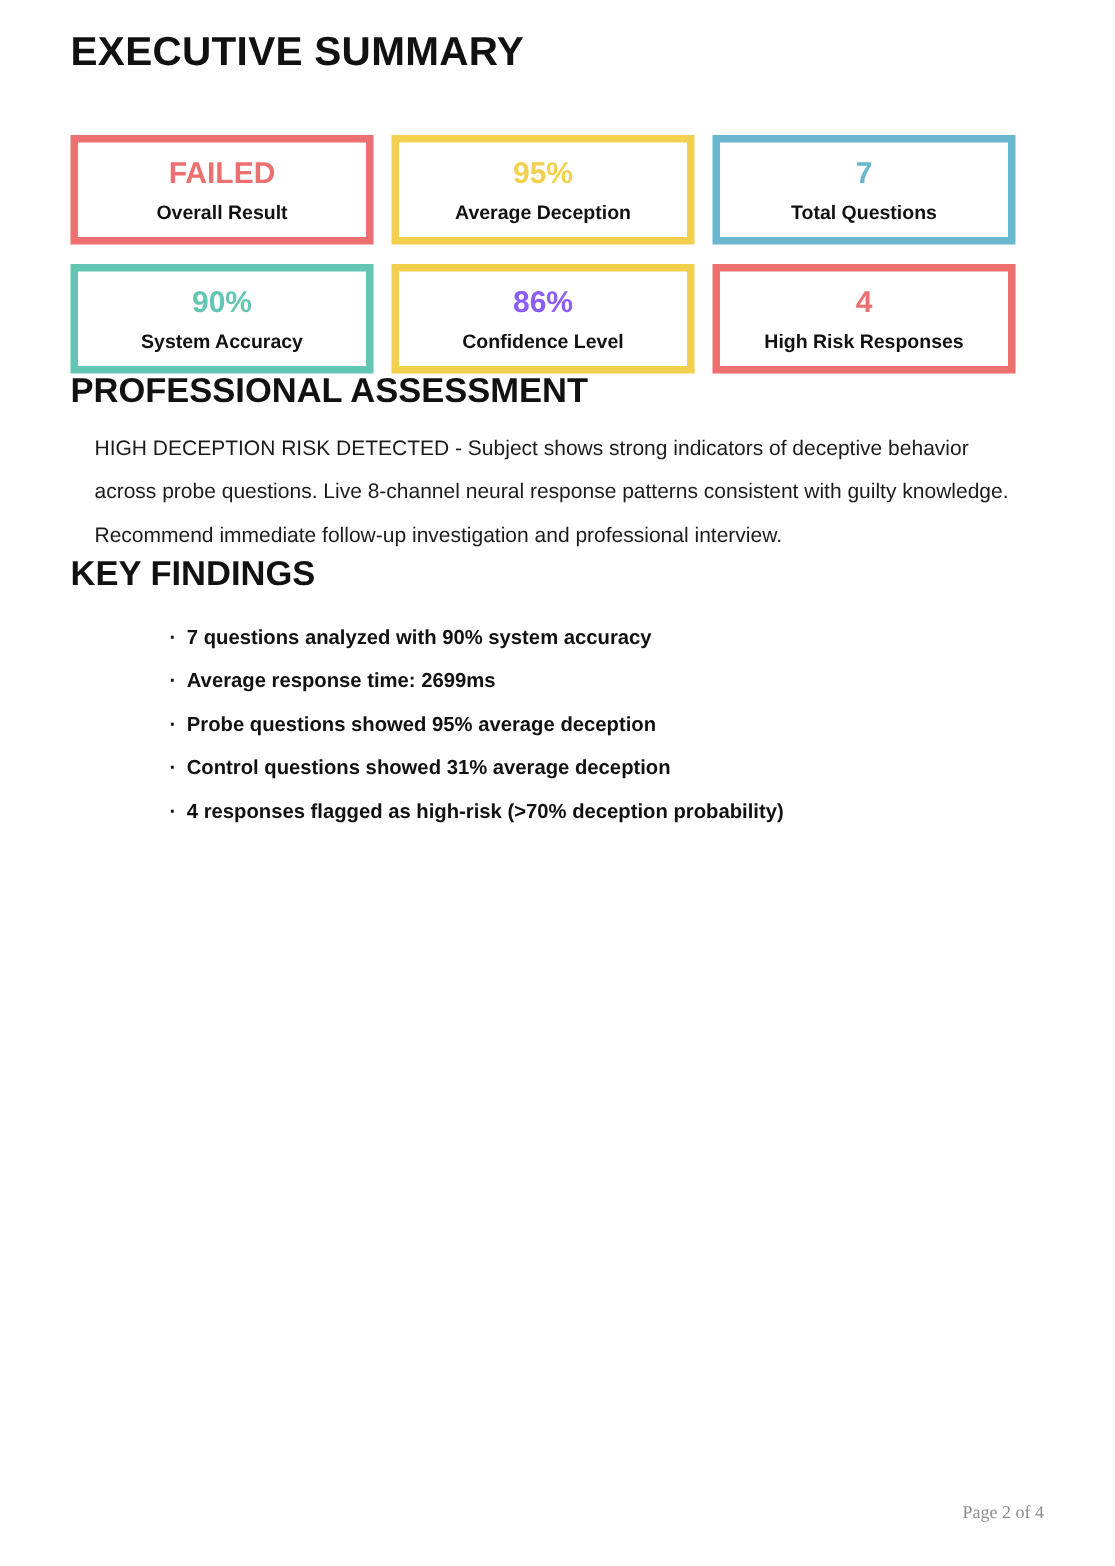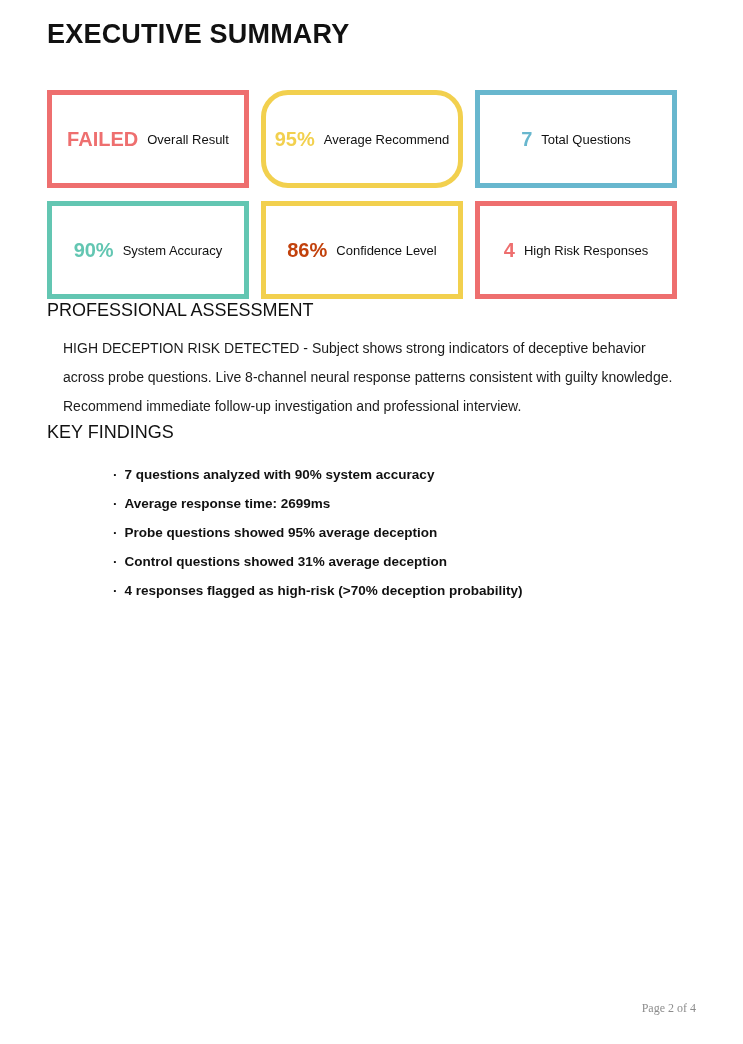--- a/index.html
+++ b/index.html
@@ -27,46 +27,46 @@
     letter-spacing: 0.2px;
   }
   .cards {
     margin-top: 42px;
     display: grid;
     grid-template-columns: repeat(3, 1fr);
     column-gap: 12px;
     row-gap: 13px;
   }
   .card {
-    height: 98px;
+    height: 73px;
     box-sizing: border-box;
     border: 5px solid #cccccc;
     background: #ffffff;
     display: flex;
-    flex-direction: row;
+    flex-direction: column;
     align-items: center;
     justify-content: center;
     gap: 9px;
   }
   .card .value {
     font-size: 20px;
     font-weight: bold;
     line-height: 1;
   }
   .card .label {
     font-size: 13px;
-    font-weight: normal;
+    font-weight: bold;
     color: #111111;
     line-height: 1;
   }
   h2.section-heading {
     margin: 0;
-    font-size: 18px;
+    font-size: 23px;
     line-height: 22px;
-    font-weight: normal;
+    font-weight: bold;
     color: #111111;
   }
   .assessment-heading { margin-top: 52px; }
   p.assessment-body {
     margin: 13px 0 0 16px;
     font-size: 14px;
     line-height: 29px;
     font-weight: normal;
     color: #1b1b1b;
   }
@@ -103,37 +103,37 @@
 <div class="page">
 
   <h1 class="page-title">EXECUTIVE SUMMARY</h1>
 
   <div class="cards">
   <div class="card" style="border-color: rgb(238, 111, 111);">
     <div class="value" style="color: rgb(238, 111, 111);">FAILED</div>
     <div class="label">Overall Result</div>
   </div>
 
-  <div class="card" style="border-color: rgb(242, 208, 78); border-radius: 27px;">
+  <div class="card" style="border-color: rgb(242, 208, 78);">
     <div class="value" style="color: rgb(242, 208, 78);">95%</div>
-    <div class="label">Average Recommend</div>
+    <div class="label">Average Deception</div>
   </div>
 
   <div class="card" style="border-color: rgb(104, 183, 206);">
     <div class="value" style="color: rgb(104, 183, 206);">7</div>
     <div class="label">Total Questions</div>
   </div>
 
   <div class="card" style="border-color: rgb(99, 198, 178);">
     <div class="value" style="color: rgb(99, 198, 178);">90%</div>
     <div class="label">System Accuracy</div>
   </div>
 
   <div class="card" style="border-color: rgb(242, 208, 78);">
-    <div class="value" style="color: #c2410c;">86%</div>
+    <div class="value" style="color: #8b5cf6;">86%</div>
     <div class="label">Confidence Level</div>
   </div>
 
   <div class="card" style="border-color: rgb(238, 111, 111);">
     <div class="value" style="color: rgb(238, 111, 111);">4</div>
     <div class="label">High Risk Responses</div>
   </div>
 </div>
 
   <h2 class="section-heading assessment-heading">PROFESSIONAL ASSESSMENT</h2>

